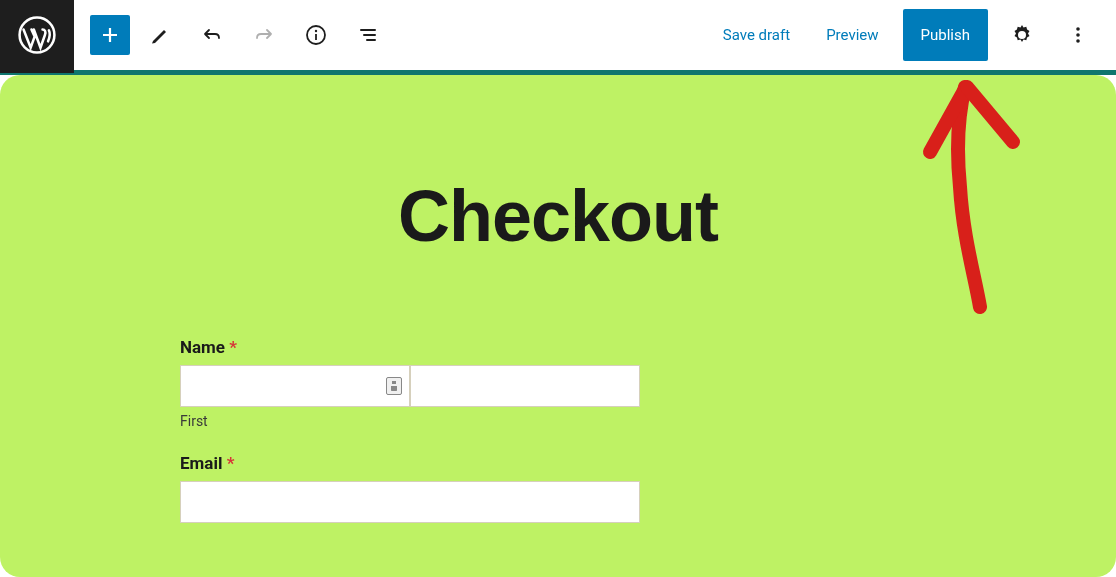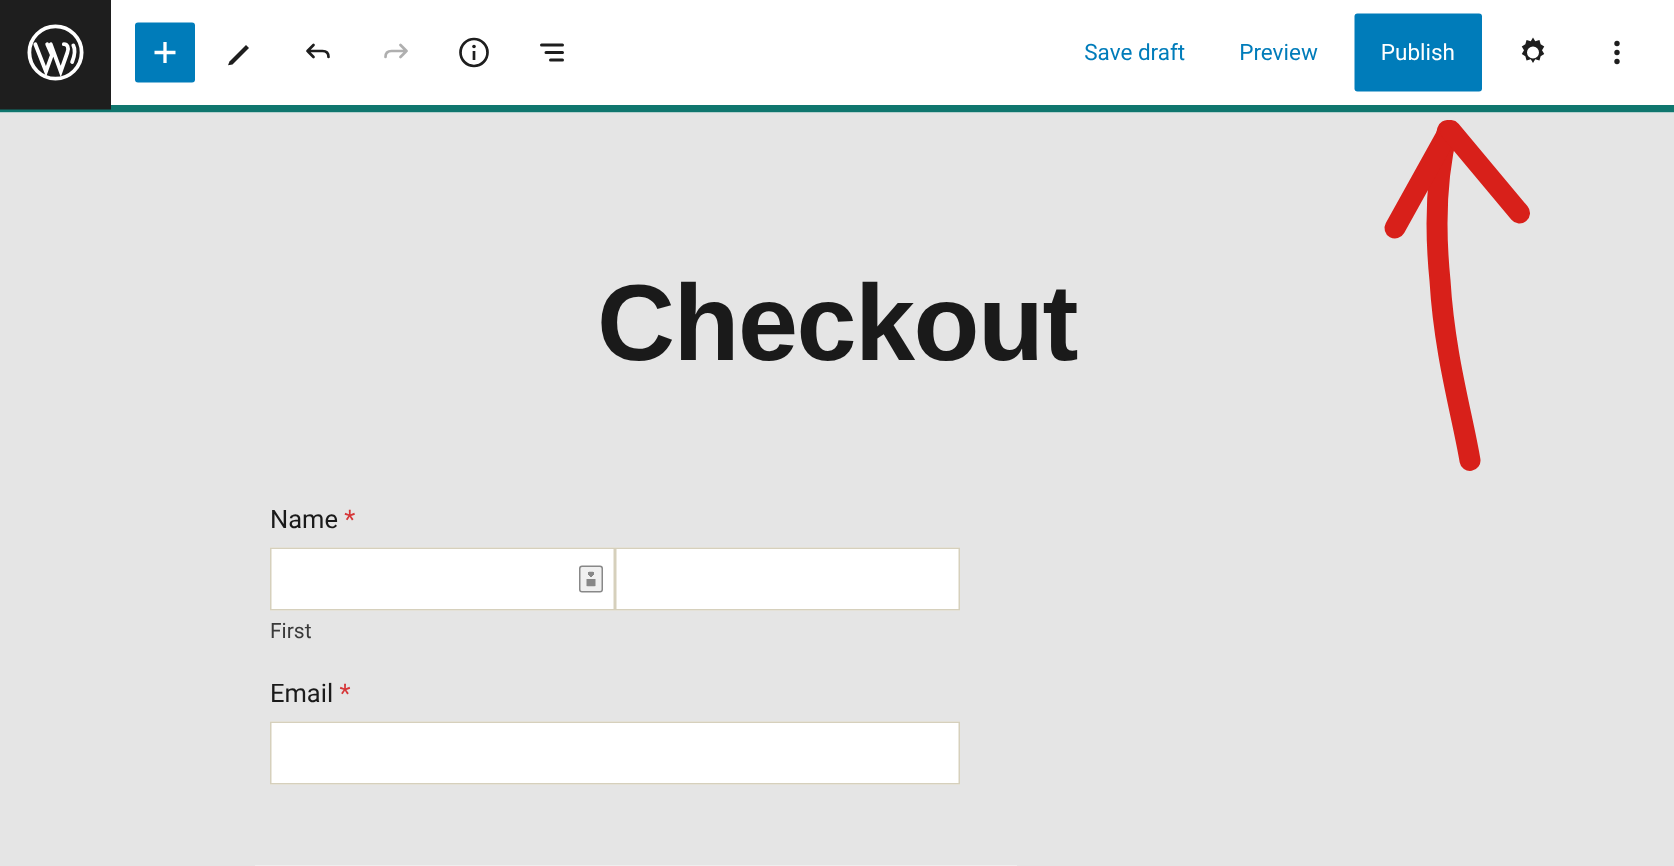--- a/index.html
+++ b/index.html
@@ -76,41 +76,42 @@
     }
     .publish-btn {
       background: #007cba;
       color: #fff;
       font-size: 15px;
       padding: 17px 18px;
       cursor: pointer;
       border-radius: 2px;
     }
     .canvas {
-      background: #e5e5e5;
+      background: #bef264;
       height: 502px;
       position: relative;
       overflow: hidden;
+      border-radius: 20px;
     }
     .page-title {
       text-align: center;
       font-size: 72px;
       font-weight: 800;
       color: #1a1a1a;
       letter-spacing: -1px;
       margin-top: 100px;
       font-family: -apple-system, BlinkMacSystemFont, "Helvetica Neue", Arial, sans-serif;
     }
     .form-area {
       width: 460px;
       margin: 80px auto 0 180px;
     }
     .field-label {
       font-size: 17px;
-      font-weight: 400;
+      font-weight: 700;
       color: #1a1a1a;
       margin-bottom: 8px;
     }
     .required {
       color: #d63638;
     }
     .name-row {
       display: flex;
       margin-bottom: 24px;
       justify-content: space-between;

